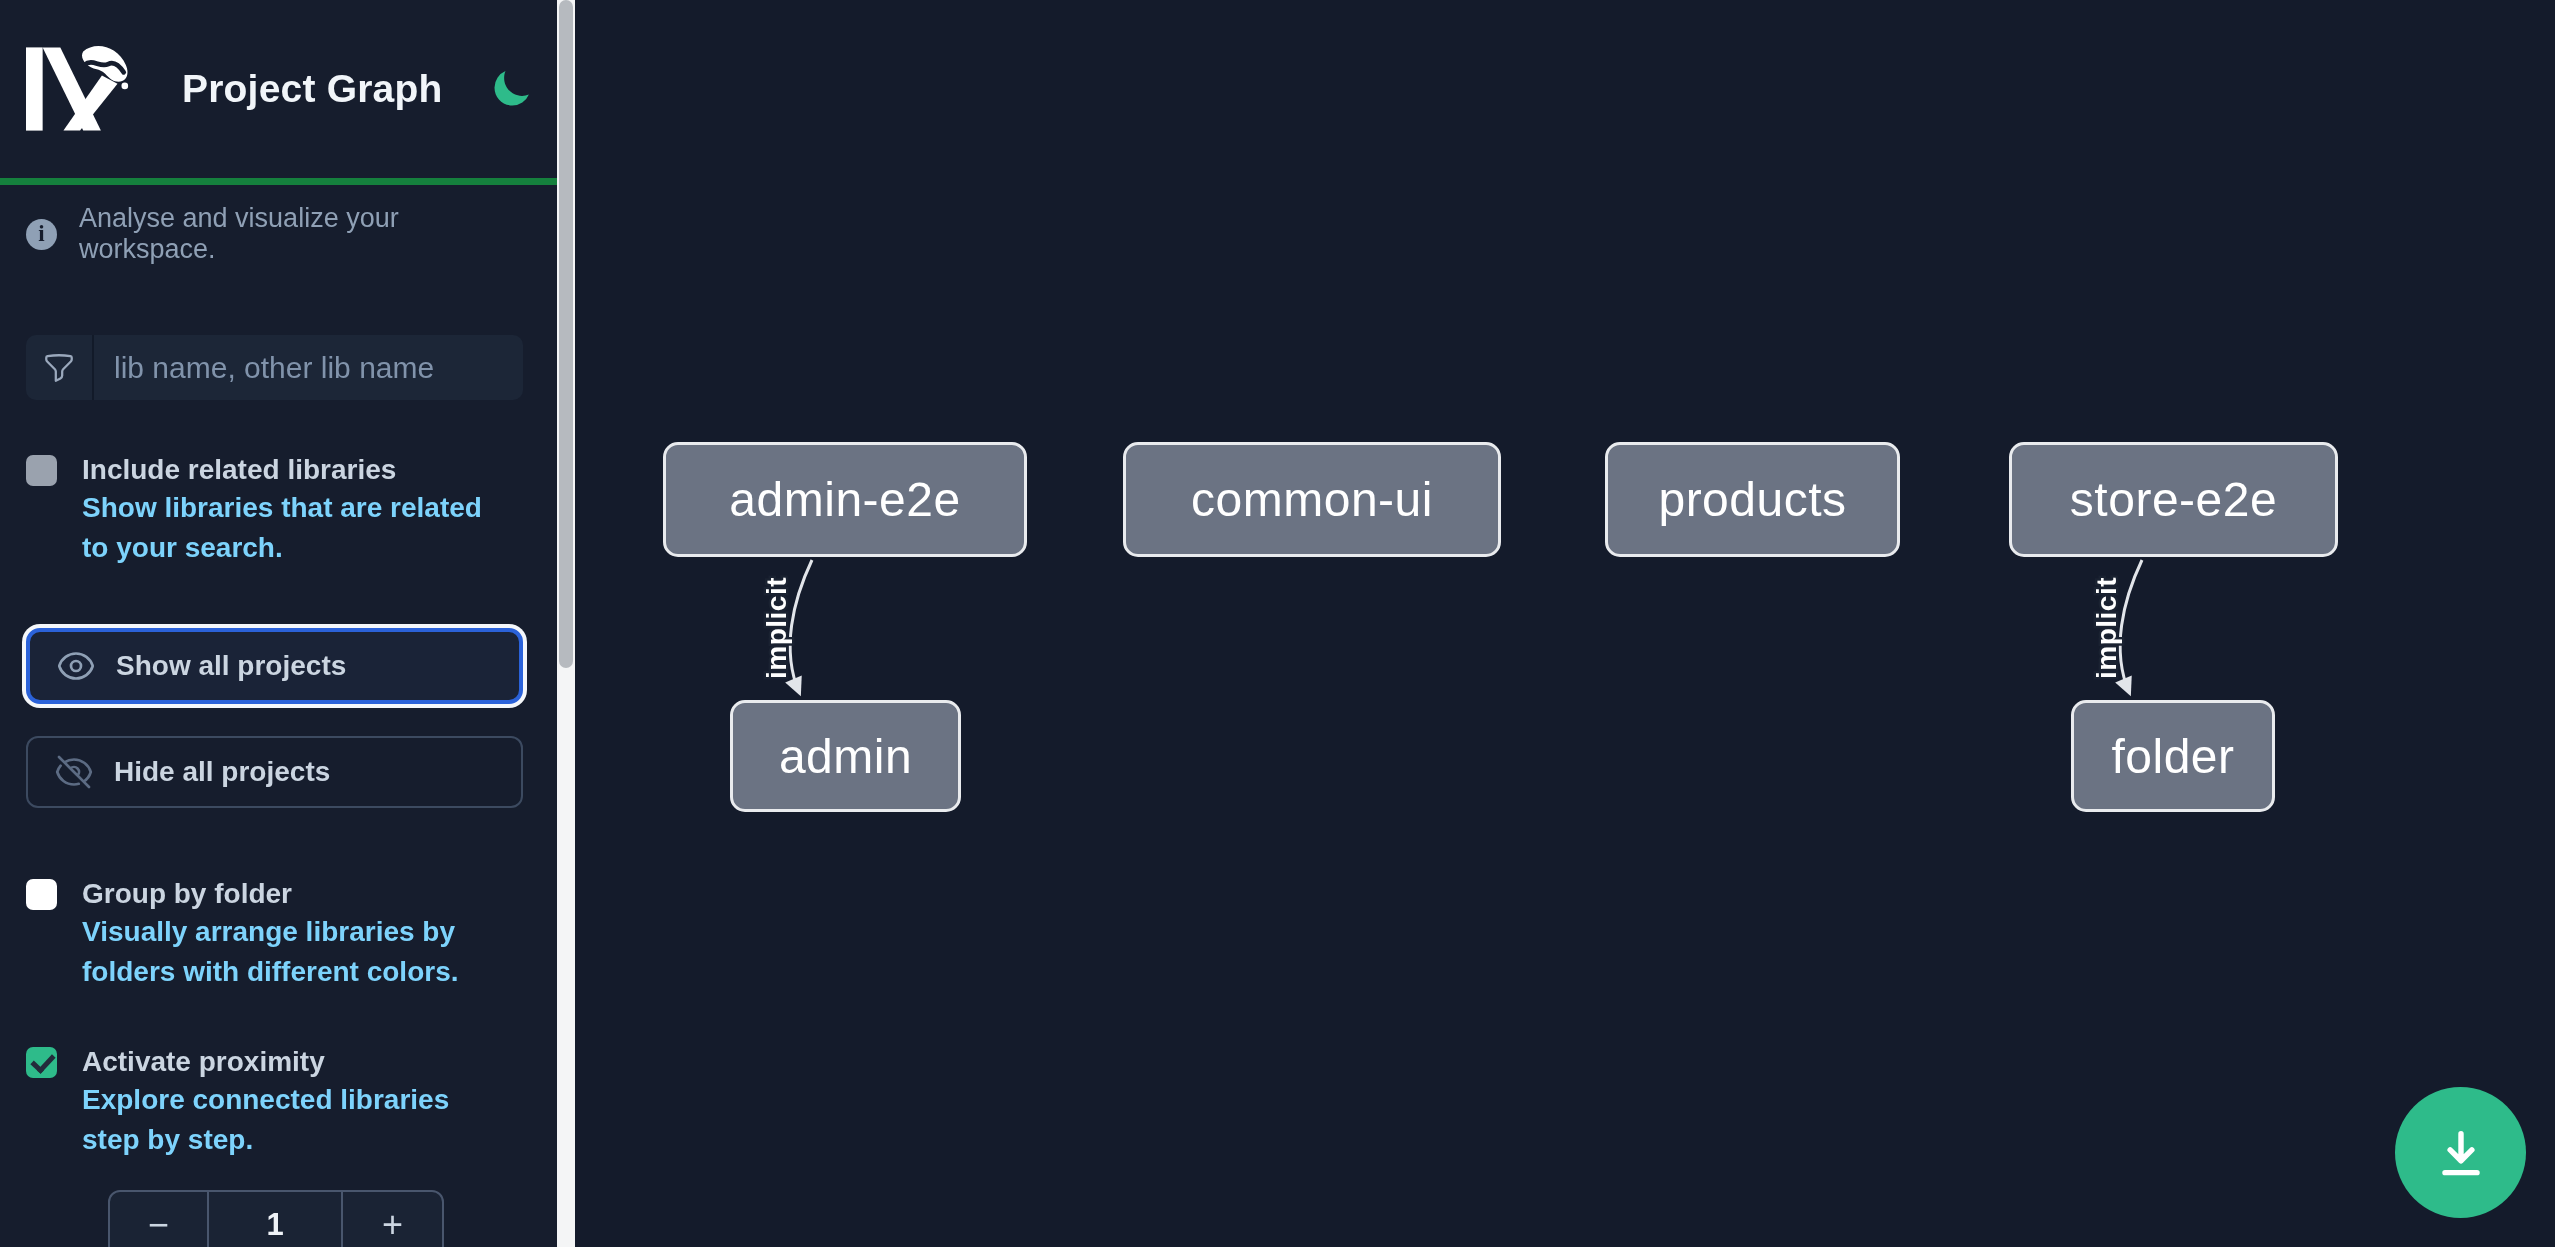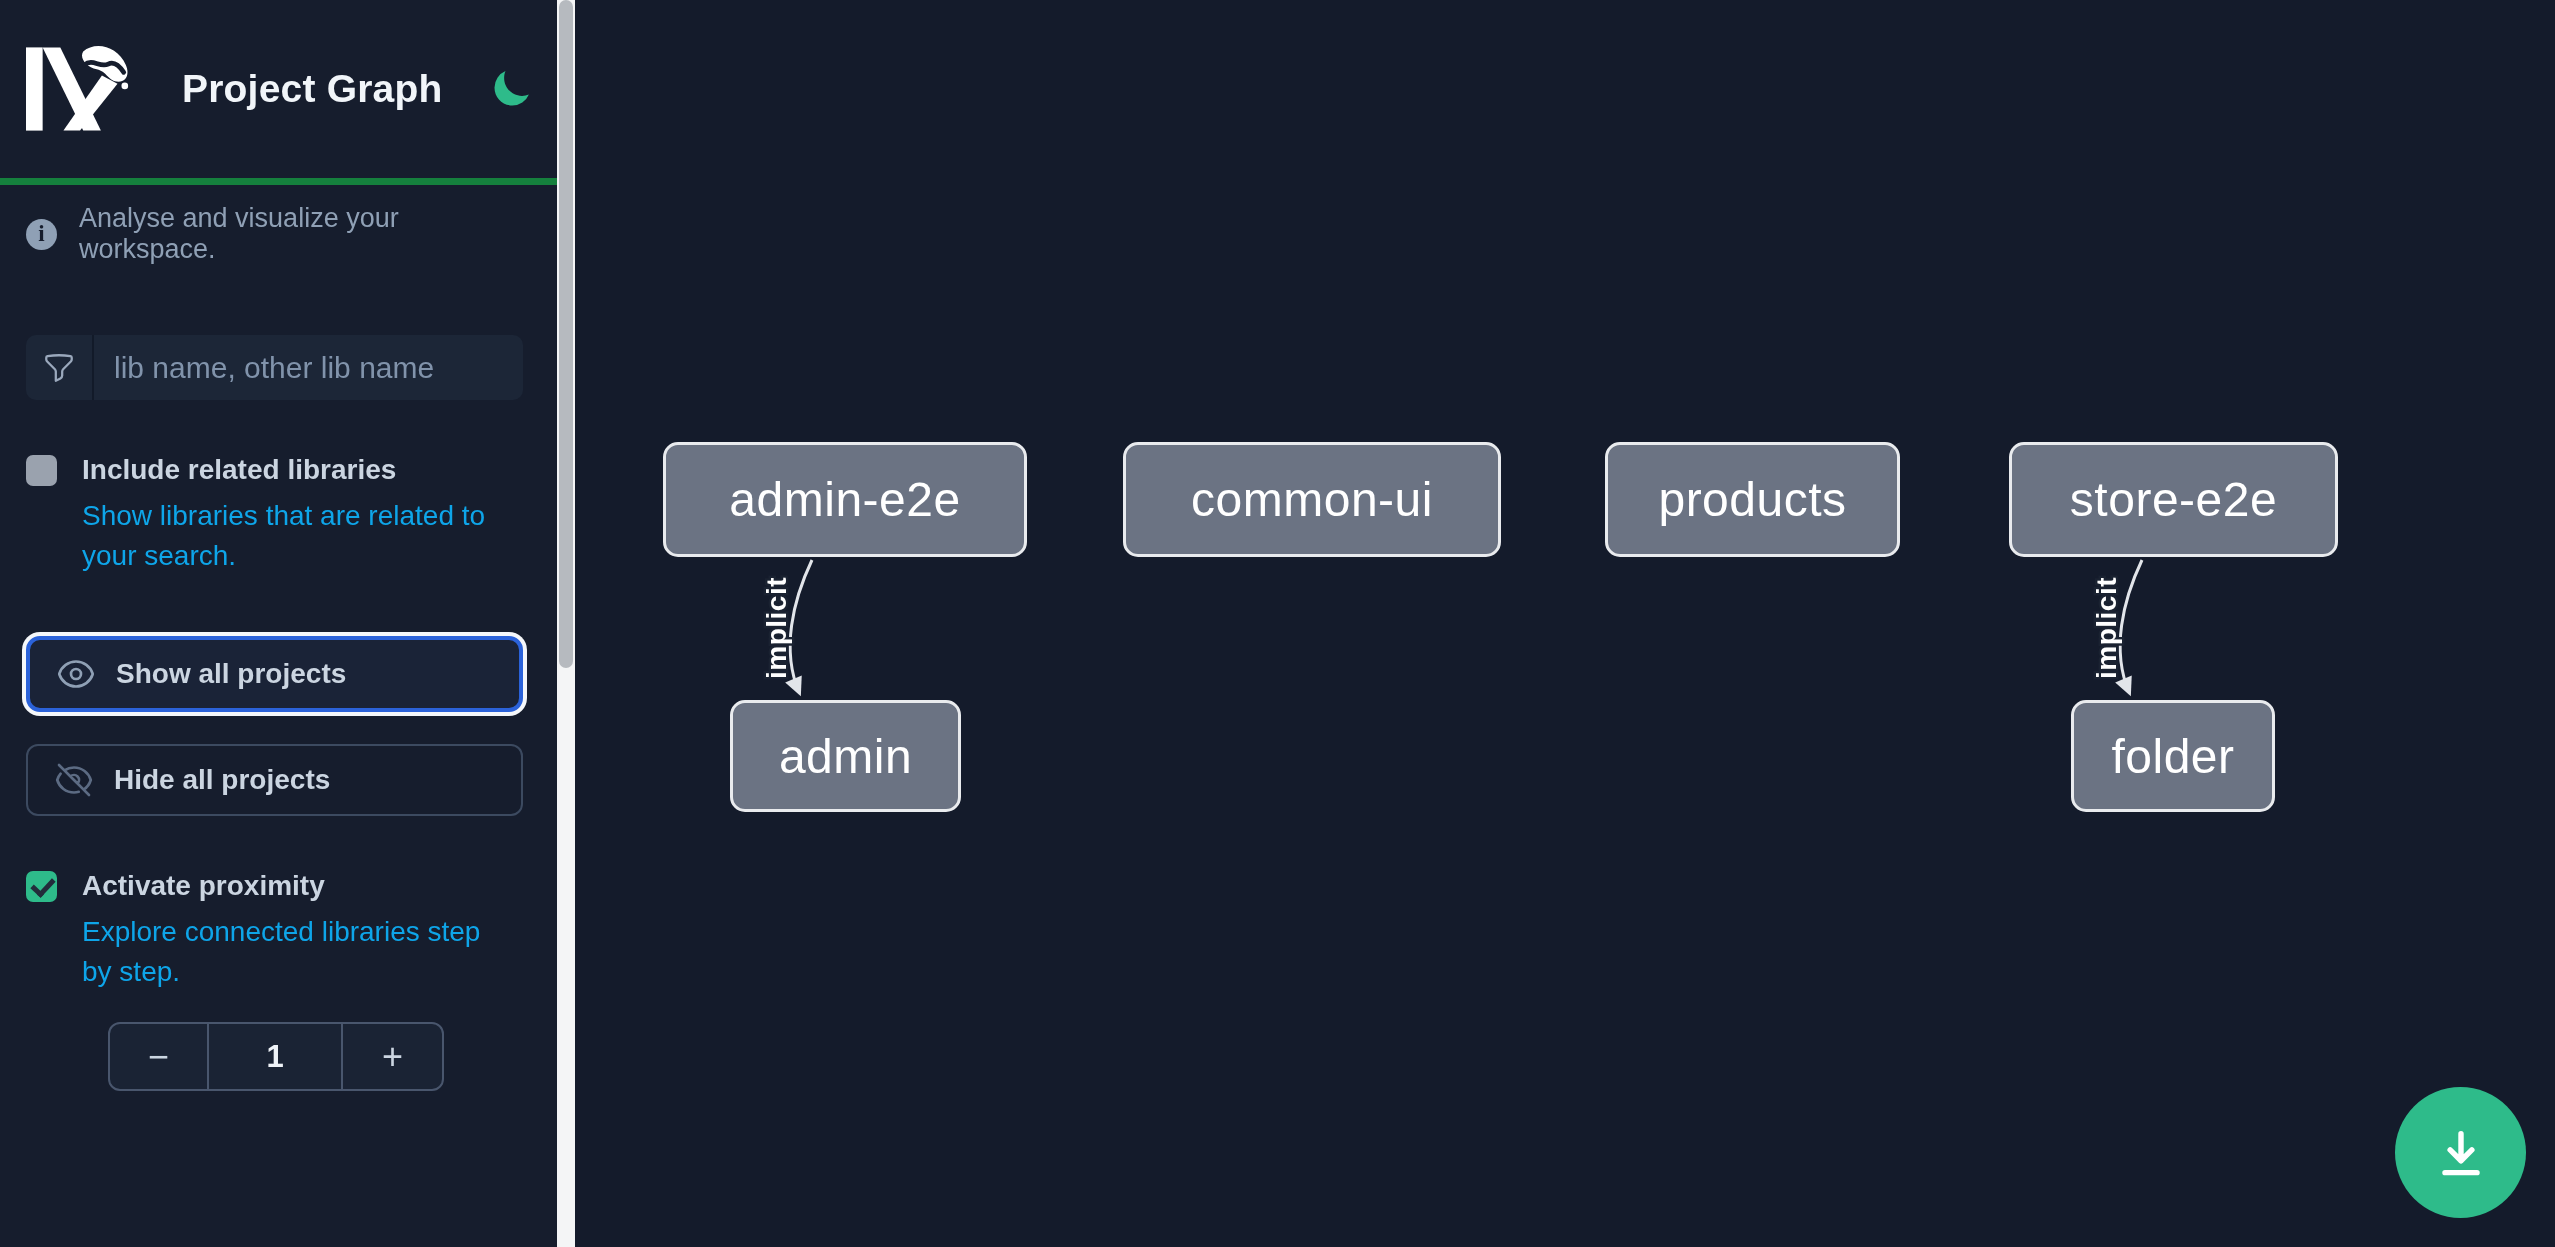--- a/index.html
+++ b/index.html
@@ -62,22 +62,22 @@
   .cb-gray  { background: #9aa2ae; cursor: default; }
   .cb-white { background: #ffffff; }
   .cb-green { background: #2ebb8a; }
   .checkbox.checked::after {
     content: ""; position: absolute; left: 10px; top: 3px; width: 9px; height: 17px;
     border-right: 5px solid #232c3b; border-bottom: 5px solid #232c3b;
     transform: rotate(43deg);
   }
   .option-label { color: #cbd5e1; font-size: 28px; font-weight: 700; cursor: pointer; }
   .option-desc {
-    margin-left: 56px; margin-top: 10px; max-width: 430px;
-    color: #0ea5e9; font-size: 28px; line-height: 1.43;
+    margin-left: 56px; margin-top: 2px; max-width: 430px;
+    color: #7dd3fc; font-size: 28px; line-height: 1.43; font-weight: bold;
   }
 
   .side-btn {
     display: flex; align-items: center; width: 100%; height: 72px;
     background: transparent; border: 2px solid #3c4a60; border-radius: 12px;
     padding: 0 7px 0 26px; cursor: pointer;
   }
   .side-btn svg { width: 40px; height: 40px; flex: 0 0 auto; }
   .side-btn .btn-label { margin-left: 20px; color: #cbd5e1; font-size: 28px; font-weight: 700; }
   .btn-show {
@@ -194,20 +194,27 @@
       <span class="btn-label">Show all projects</span>
     </button>
 
     <button class="side-btn btn-hide">
       <svg viewBox="0 0 24 24" fill="none" stroke-width="1.6" stroke-linecap="round" stroke-linejoin="round">
         <path d="M3.98 8.223A10.477 10.477 0 001.934 12C3.226 16.338 7.244 19.5 12 19.5c.993 0 1.953-.138 2.863-.395M6.228 6.228A10.45 10.45 0 0112 4.5c4.756 0 8.773 3.162 10.065 7.498a10.523 10.523 0 01-4.293 5.774M6.228 6.228L3 3m3.228 3.228l3.65 3.65m7.894 7.894L21 21m-3.228-3.228l-3.65-3.65m0 0a3 3 0 10-4.243-4.243m4.242 4.242L9.88 9.88"></path>
       </svg>
       <span class="btn-label">Hide all projects</span>
     </button>
 
+    <div class="option-block" style="margin-top:70px">
+      <div class="option-row">
+        <span class="checkbox cb-white"></span>
+        <label class="option-label">Group by folder</label>
+      </div>
+      <div class="option-desc">Visually arrange libraries by folders with different colors.</div>
+    </div>
 
     <div class="option-block">
       <div class="option-row">
         <span class="checkbox cb-green checked"></span>
         <label class="option-label">Activate proximity</label>
       </div>
       <div class="option-desc">Explore connected libraries step by step.</div>
     </div>
 
     <div class="stepper">

